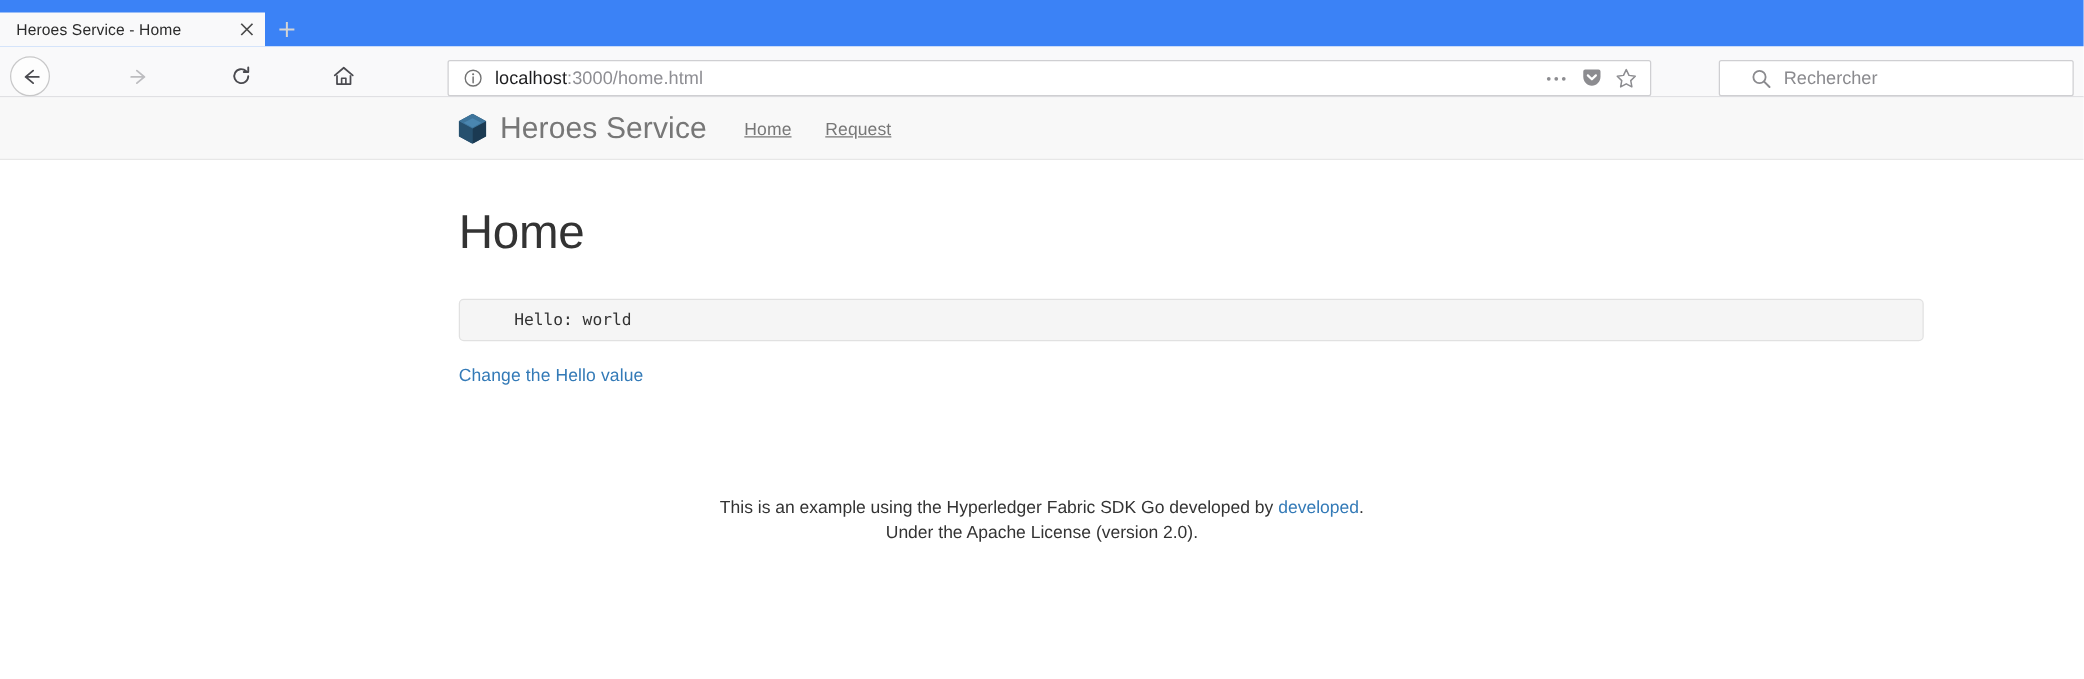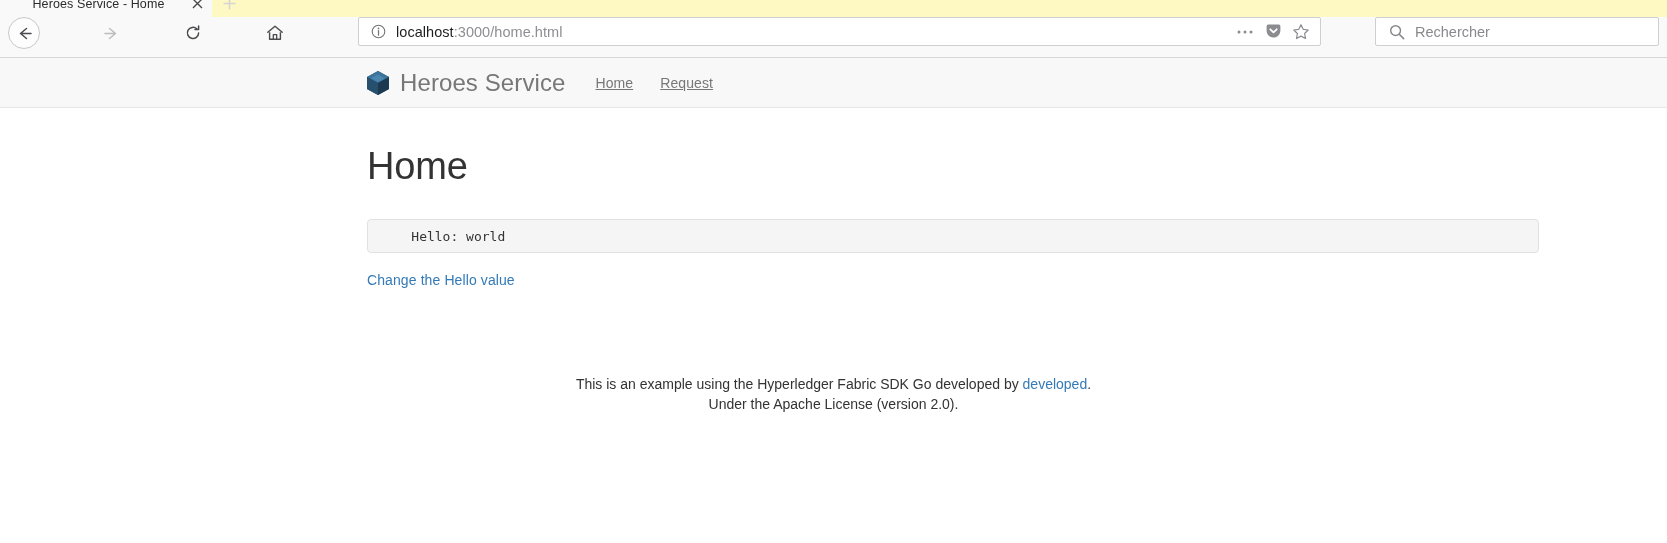--- a/index.html
+++ b/index.html
@@ -19,27 +19,26 @@
   .browser {
     width: 1667px;
     height: 543px;
     display: flex;
     flex-direction: column;
     background: #ffffff;
   }
 
   
   .tabstrip {
-    height: 17px;
-    background: #fef9c3;
+    height: 37px;
+    background: #3b82f6;
     display: flex;
     align-items: flex-end;
     flex: 0 0 auto;
     position: relative;
-    text-align: center;
   }
   .tab {
     width: 212px;
     height: 27px;
     background: #f9f9fa;
     display: flex;
     align-items: center;
     padding: 0 6px 0 13px;
     box-sizing: border-box;
     position: relative;
@@ -71,21 +70,21 @@
     justify-content: center;
     flex: 0 0 auto;
   }
 
   
   .navbar {
     height: 41px;
     background: #f9f9fa;
     border-bottom: 1px solid #d7d7db;
     display: flex;
-    align-items: flex-start;
+    align-items: flex-end;
     flex: 0 0 auto;
     padding: 0 6px;
     box-sizing: border-box;
     gap: 48px;
   }
   .navbtn {
     width: 34px;
     height: 32px;
     display: flex;
     align-items: center;
@@ -148,21 +147,21 @@
   }
   .searchbar {
     width: 284px;
     height: 29px;
     flex: 0 0 auto;
     background: #ffffff;
     border: 1px solid #cfcfd2;
     border-radius: 2px;
     display: flex;
     align-items: center;
-    padding: 0 12px;
+    padding: 0 24px;
     box-sizing: border-box;
     margin-right: 2px;
   }
   .search-icon-wrap {
     width: 18px; height: 18px;
     flex: 0 0 auto;
     display: flex; align-items: center; justify-content: center;
     margin-right: 9px;
   }
   .search-placeholder {

